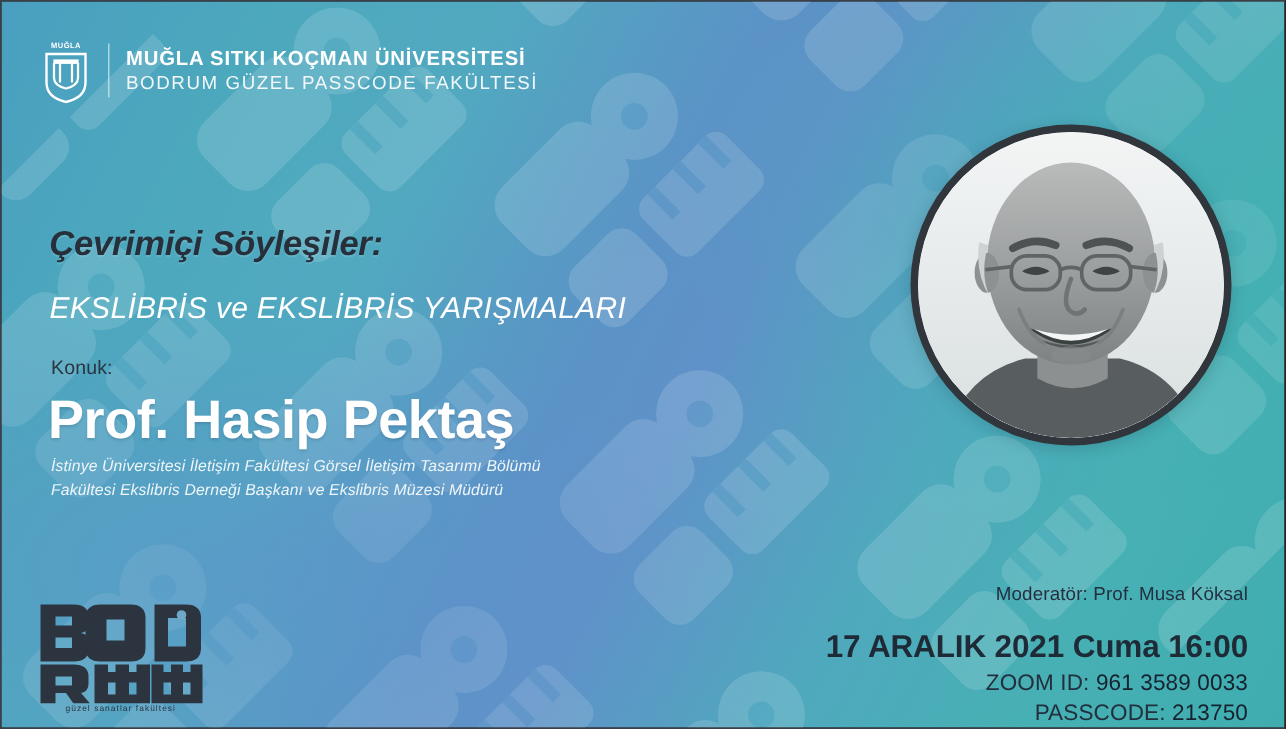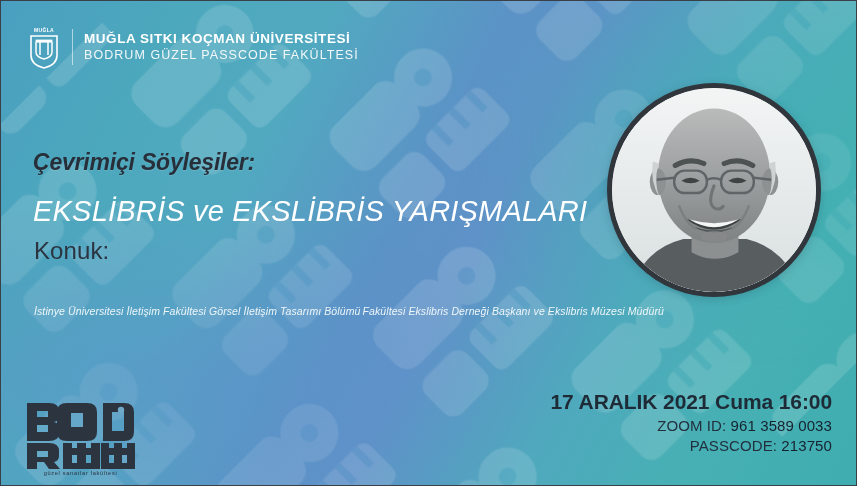--- a/index.html
+++ b/index.html
@@ -68,36 +68,36 @@
 
   
   .title-1 {
     position:absolute; left:32px; top:148px;
     font-size:23px; font-weight:bold; font-style:italic;
     color:#272f3a; letter-spacing:-.2px; white-space:nowrap;
     text-shadow:0 1px 1px rgba(255,255,255,.13);
   }
   .title-2 {
     position:absolute; left:32px; top:194px;
-    font-size:29px; font-style:italic; font-weight:normal;
+    font-size:20px; font-style:italic; font-weight:normal;
     color:#ffffff; letter-spacing:.2px; white-space:nowrap;
   }
   .konuk {
     position:absolute; left:33px; top:236px;
-    font-size:24px; color:#2b3440; letter-spacing:.1px; white-space:nowrap;
+    font-size:13px; color:#2b3440; letter-spacing:.1px; white-space:nowrap;
   }
   .speaker {
     position:absolute; left:31px; top:258px;
     font-size:36px; font-weight:bold; color:#ffffff;
     letter-spacing:-.3px; white-space:nowrap;
     text-shadow:0 1px 2px rgba(30,50,70,.18);
   }
   .cred {
     position:absolute; left:33px; top:303px;
-    display:flex; flex-direction:row; gap:2px;
+    display:flex; flex-direction:column; gap:2px;
   }
   .cred div {
     font-size:10.5px; font-style:italic; color:#eef6f8;
     letter-spacing:.1px; line-height:1.35; white-space:nowrap;
   }
 
   
   .portrait {
     position:absolute; left:606px; top:82px;
     width:214px; height:214px; border-radius:50%;
@@ -115,21 +115,21 @@
   .info {
     position:absolute; right:24px; top:388px;
     text-align:right;
     display:flex; flex-direction:column; align-items:flex-end; gap:3px;
   }
   .moderator {
     font-size:12.5px; color:#233040; letter-spacing:.1px; white-space:nowrap;
   }
   .datetime {
     font-size:21px; font-weight:bold; color:#1e2a36;
-    letter-spacing:-.1px; white-space:nowrap; margin-top:1px;
+    letter-spacing:-.1px; white-space:nowrap; margin-top:14px;
   }
   .zoomid, .passcode {
     font-size:15px; color:#22303e; letter-spacing:.1px; white-space:nowrap;
   }
   .zoomid b, .passcode b { font-weight:normal; color:#16222e; }
 </style>
 </head>
 <body>
 
 <div class="poster">
@@ -209,20 +209,21 @@
       <div class="vrule"></div>
       <div class="uni-block">
         <div class="uni-1">MUĞLA SITKI KOÇMAN ÜNİVERSİTESİ</div>
         <div class="uni-2">BODRUM GÜZEL PASSCODE FAKÜLTESİ</div>
       </div>
     </div>
 
     <div class="title-1">Çevrimiçi Söyleşiler:</div>
     <div class="title-2">EKSLİBRİS ve EKSLİBRİS YARIŞMALARI</div>
     <div class="konuk">Konuk:</div>
+    <div class="speaker">Prof. Hasip Pektaş</div>
     <div class="cred">
       <div>İstinye Üniversitesi İletişim Fakültesi Görsel İletişim Tasarımı Bölümü</div>
       <div>Fakültesi Ekslibris Derneği Başkanı ve Ekslibris Müzesi Müdürü</div>
     </div>
 
     <div class="portrait">
       <svg viewBox="0 0 200 200" aria-hidden="true">
         <defs>
           <linearGradient id="bgph" x1="0" y1="0" x2="0" y2="1">
             <stop offset="0%" stop-color="#f3f5f5"></stop>
@@ -298,20 +299,21 @@
                    M49 56 v8 h5 v-8 Z M63 56 v8 h5 v-8 Z" fill-rule="evenodd"></path>
 
           <path d="M78 44 h8 v5 h5 v-5 h8 v5 h5 v-5 h8 v26 H78 Z
                    M86 56 v8 h5 v-8 Z M99 56 v8 h5 v-8 Z" fill-rule="evenodd"></path>
         </g>
       </svg>
       <div style="font-size:5.6px;color:#2c3440;letter-spacing:.7px;text-align:center;margin-top:1px;">güzel sanatlar fakültesi</div>
     </div>
 
     <div class="info">
+      <div class="moderator">Moderatör: Prof. Musa Köksal</div>
       <div class="datetime">17 ARALIK 2021 Cuma 16:00</div>
       <div class="zoomid">
         <span>ZOOM ID:</span>
         <b>961 3589 0033</b>
       </div>
       <div class="passcode">
         <span>PASSCODE:</span>
         <b>213750</b>
       </div>
     </div>

